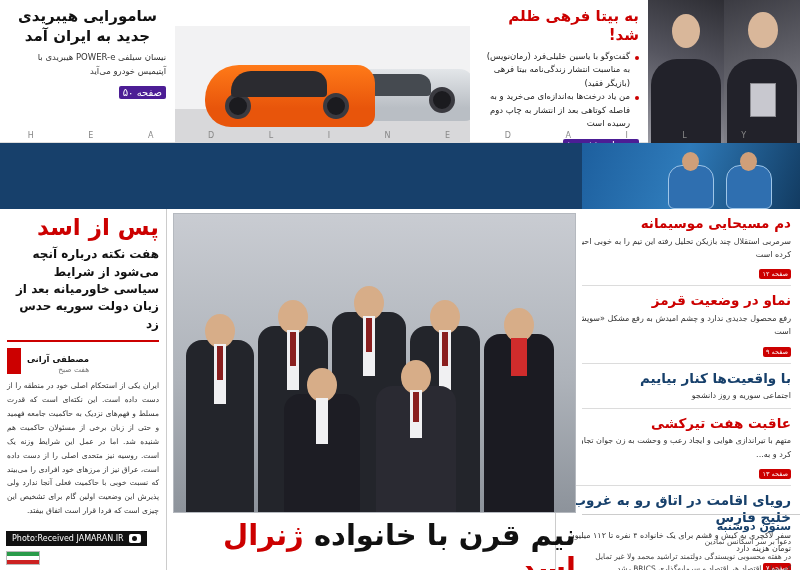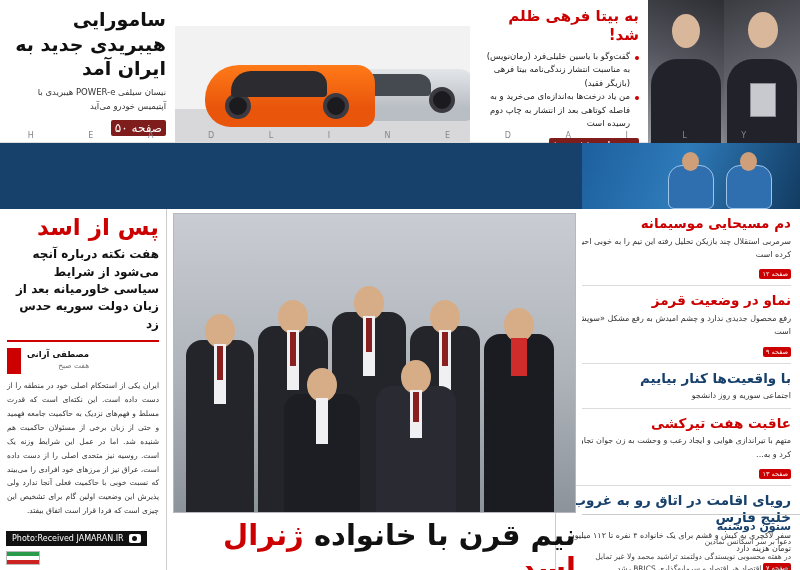--- a/index.html
+++ b/index.html
@@ -24,25 +24,25 @@
   .f1 { width:30px; height:36px; top:12px; right:22px; }
   .f2 { width:28px; height:34px; top:14px; right:24px; }
   .torso { position:absolute; bottom:0; width:70px; height:84px; background:#22222a; border-radius:26px 26px 0 0; right:3px; }
   .book { position:absolute; width:26px; height:34px; background:#c8c8cf; border:1px solid #8a8a90; bottom:26px; right:24px; }
 
   .ts-col-b { position:absolute; right:152px; top:0; width:178px; height:164px; padding:7px 9px; text-align:right; }
   .ts-col-c { position:absolute; right:330px; top:0; width:295px; height:143px; }
   .ts-col-d { position:absolute; right:625px; top:0; width:175px; height:143px; padding:7px 9px; text-align:right; }
 
   .hl-red { color:#cc0000; font-weight:bold; font-size:15px; line-height:1.25; }
-  .hl-blk { color:#111; font-weight:bold; font-size:19px; line-height:1.3; }
+  .hl-blk { color:#111; font-weight:bold; font-size:15px; line-height:1.3;text-align:center; }
   .sub-sm { font-size:8.5px; color:#333; line-height:1.6; margin-top:5px; }
   .bullet-line { font-size:8.5px; color:#222; line-height:1.6; position:relative; padding-right:9px; }
   .bullet-line::before { content:""; position:absolute; right:0; top:6px; width:4px; height:4px; background:#cc0000; border-radius:50%; }
-  .pill { display:inline-block; background:#7f1d1d; color:#fff; font-size:12px; padding:1px 4px; border-radius:2px; vertical-align:middle; }
+  .pill { display:inline-block; background:#4c1d95; color:#fff; font-size:10px; padding:1px 4px; border-radius:2px; vertical-align:middle; }
 
   
   .car-wrap { position:absolute; left:0; right:0; top:26px; height:117px; background:#f2f2f3; overflow:hidden; }
   .road { position:absolute; left:0; bottom:0; width:100%; height:34px; background:#d8d8da; }
   .car-orange { position:absolute; left:30px; bottom:16px; width:170px; height:62px; background:linear-gradient(180deg,#ff7a18 0%,#e8550b 70%); border-radius:34px 18px 12px 26px; }
   .car-orange::after { content:""; position:absolute; left:26px; top:6px; width:96px; height:26px; background:#2b2b30; border-radius:20px 14px 4px 4px; }
   .car-silver { position:absolute; left:150px; bottom:22px; width:150px; height:52px; background:linear-gradient(180deg,#e3e6e9 0%,#b9bec4 75%); border-radius:30px 16px 10px 22px; }
   .car-silver::after { content:""; position:absolute; left:24px; top:5px; width:82px; height:22px; background:#454a50; border-radius:18px 12px 4px 4px; }
   .wheel { position:absolute; bottom:8px; width:26px; height:26px; border-radius:50%; background:#1b1b1f; border:4px solid #3a3a40; }
 
@@ -78,21 +78,21 @@
   .gp .ti { position:absolute; top:6px; left:50%; transform:translateX(-50%); width:6px; height:34px; background:#8a1f1f; }
   .main-title { position:absolute; left:6px; top:310px; width:403px; text-align:right; }
   .mt-big { font-size:29px; font-weight:bold; color:#111; line-height:1.15; }
   .mt-big .red { color:#cc0000; }
 
   
   .left-col { position:absolute; left:0; top:209px; width:167px; height:361px; background:#fff; border-right:1px solid #ccc; padding:6px 7px; text-align:right; }
   .lc-title { font-size:23px; font-weight:bold; color:#cc0000; line-height:1.1; }
   .lc-lede { font-size:12px; font-weight:bold; color:#111; line-height:1.45; margin-top:6px; }
   .lc-rule { height:2px; background:#cc0000; margin:7px 0 6px; }
-  .author-box { display:flex; align-items:flex-start; justify-content:flex-end; gap:6px; margin-bottom:5px; }
+  .author-box { display:flex; align-items:flex-end; justify-content:flex-end; gap:6px; margin-bottom:5px; }
   .author-name { font-size:8.5px; color:#111; font-weight:bold; line-height:1.5; }
   .author-role { font-size:7.5px; color:#777; }
   .author-mark { width:14px; height:26px; background:#cc0000; }
   .lc-body { font-size:7.5px; color:#333; line-height:1.85; text-align:justify; }
 
   .photo-credit { position:absolute; left:6px; bottom:24px; background:#111; color:#fff; font-size:8px; padding:3px 6px; display:flex; align-items:center; gap:5px; }
   .cam-ic { width:12px; height:9px; background:#fff; border-radius:2px; position:relative; }
   .cam-ic::after { content:""; position:absolute; left:3.5px; top:2px; width:5px; height:5px; border-radius:50%; background:#111; }
   .flag { position:absolute; left:6px; bottom:5px; width:34px; height:14px; background:linear-gradient(180deg,#2a9b4a 33%,#ffffff 33% 66%,#cc2222 66%); border:1px solid #bbb; }
 

